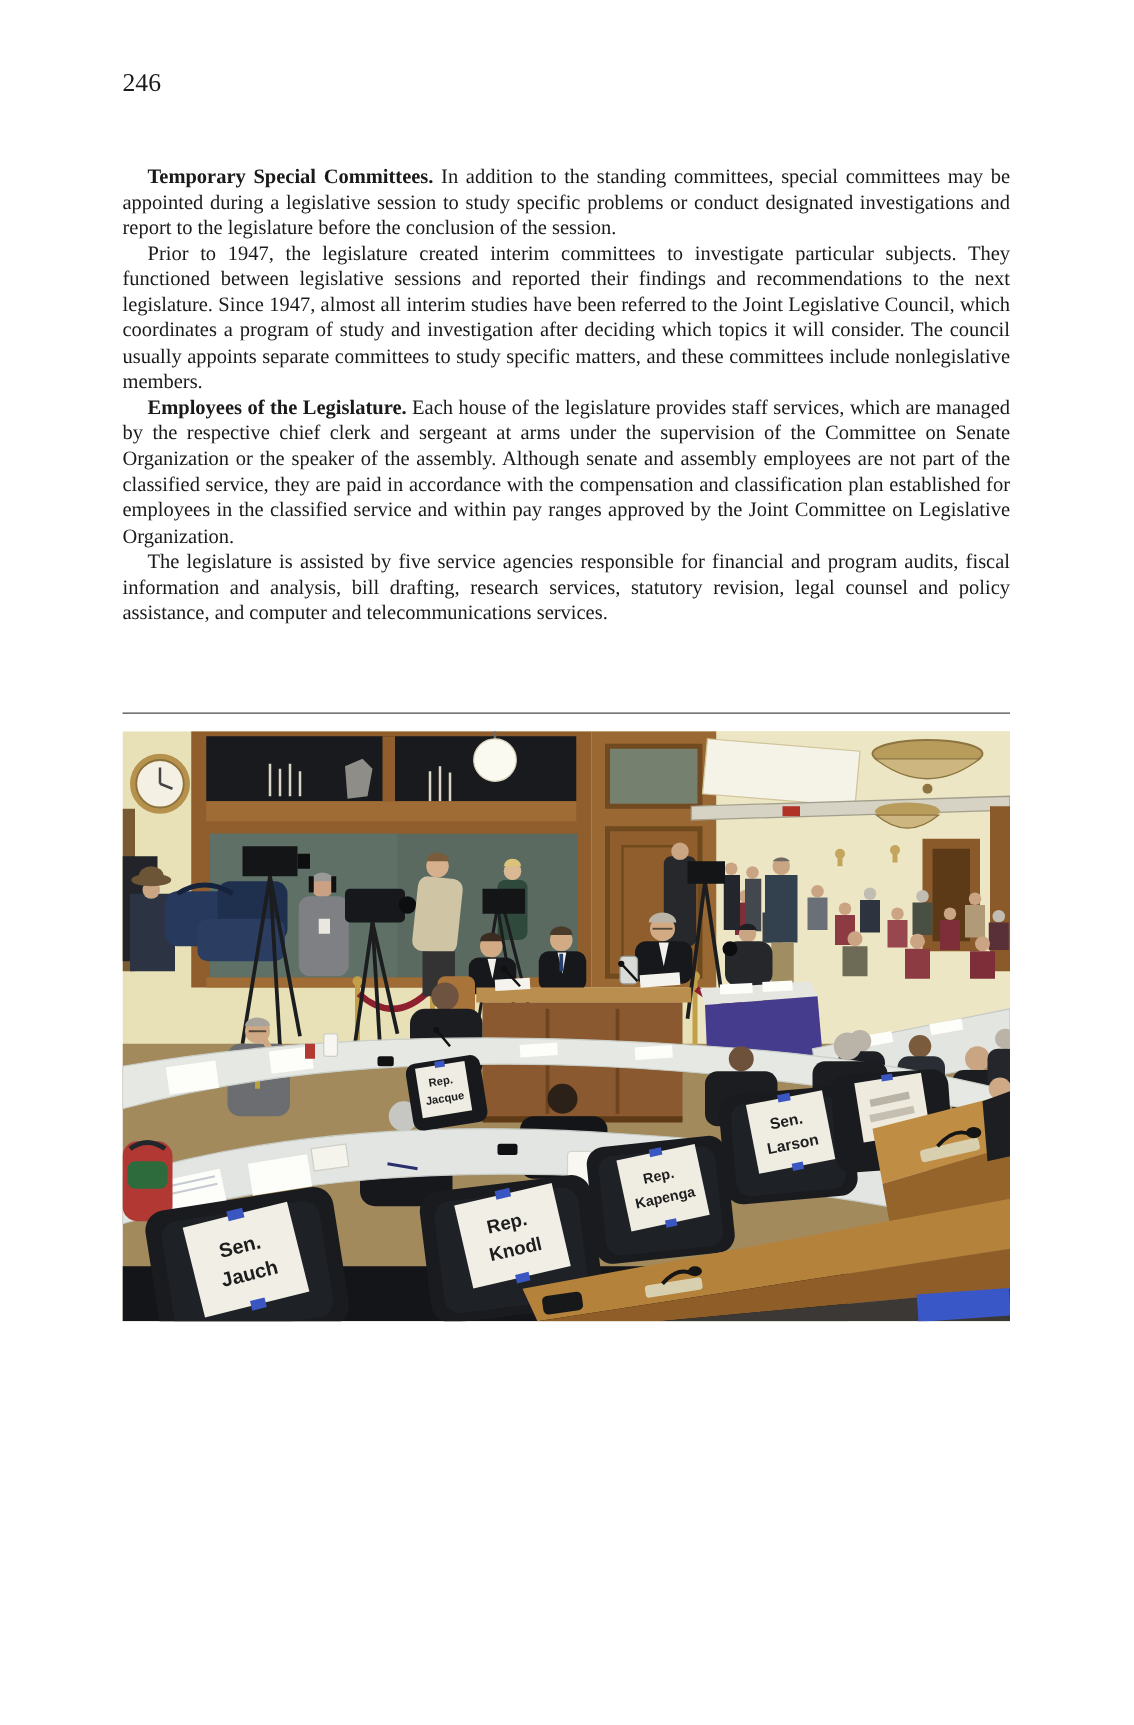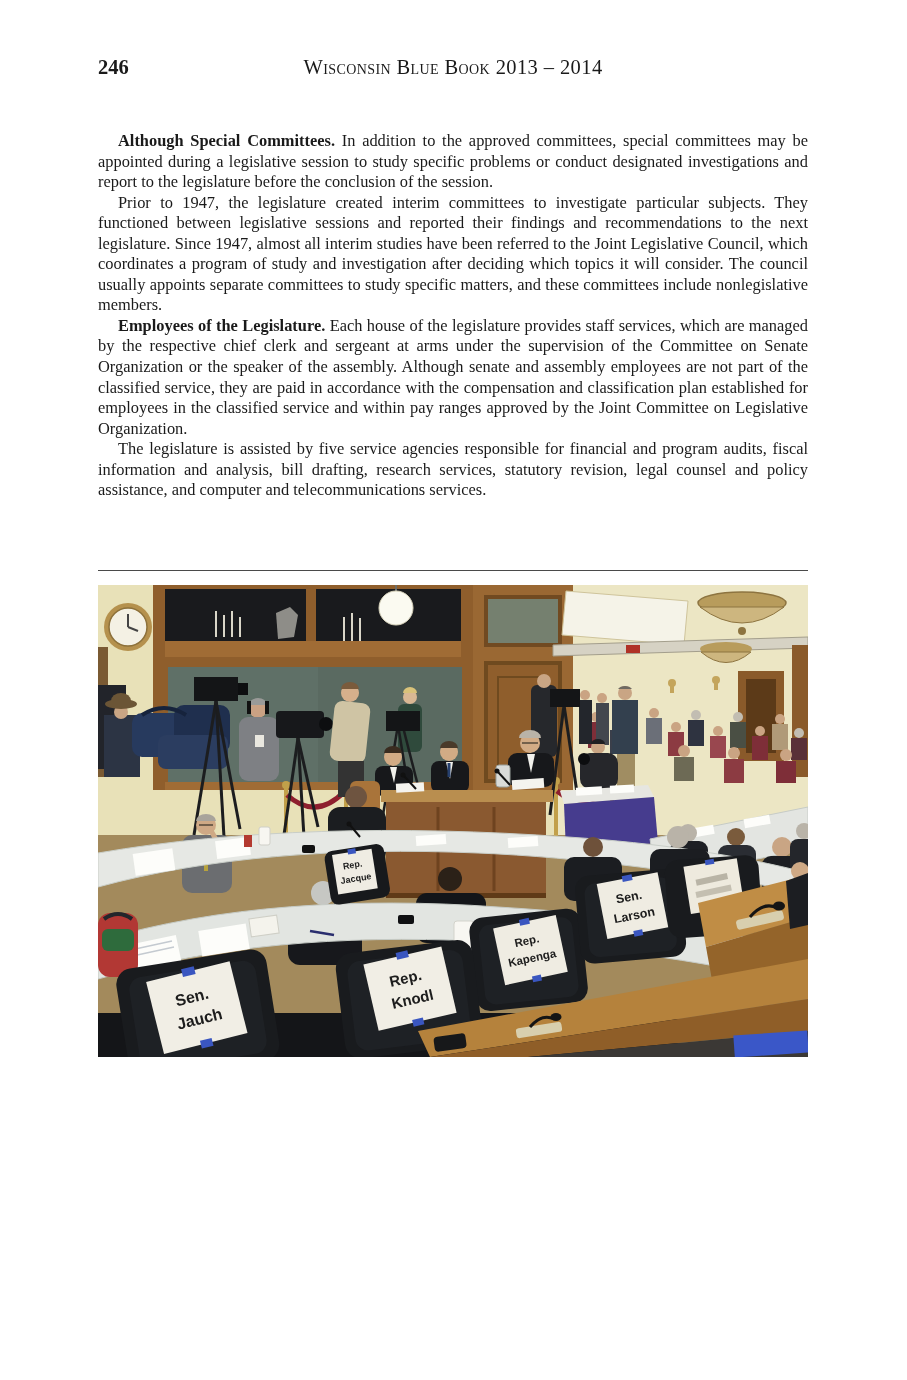--- a/index.html
+++ b/index.html
@@ -1,41 +1,40 @@
 <!DOCTYPE html>
 <html><head>
 <meta charset="utf-8">
 <style>
   html,body{margin:0;padding:0;background:#ffffff;}
   .page{position:relative;width:907px;height:1380px;background:#ffffff;overflow:hidden;
         font-family:"Liberation Serif","DejaVu Serif",serif;color:#1a1a1a;}
   .page-header{position:absolute;top:56px;left:98px;width:710px;height:28px;}
-  .page-number{position:absolute;left:0;top:0;font-size:20.5px;font-weight:bold;}
+  .page-number{position:absolute;left:0;top:0;font-size:20.5px;font-weight:normal;}
   .book-title{display:block;text-align:center;font-size:20.5px;font-variant:small-caps;letter-spacing:.4px;}
   .body-text{position:absolute;top:131px;left:98px;width:710px;font-size:16.4px;line-height:20.55px;text-align:justify;}
   .body-text p{margin:0;text-indent:20px;}
   .photo-rule{position:absolute;top:570px;left:98px;width:710px;border:none;border-top:1px solid #4a4a4a;margin:0;}
   .photo-figure{position:absolute;top:585px;left:98px;width:710px;margin:0;}
   .photo-figure svg{display:block;width:710px;height:472px;}
   .photo-caption{margin-top:11px;font-style:italic;font-size:16px;line-height:20.4px;text-align:justify;text-indent:21px;}
   .photo-credit{font-size:13px;}
   .card-txt{font-family:"Liberation Sans","DejaVu Sans",sans-serif;font-weight:bold;fill:#1d1d1d;}
 </style>
 </head>
 <body>
 
 <div class="page">
 
   <header class="page-header">
     <span class="page-number">246</span>
-    <span class="book-title">Wisconsin Blue Book 2013 – 2014</span>
   </header>
 
   <main class="body-text">
-    <p><b>Although Special Committees.</b><span> In addition to the approved committees, special committees may be appointed during a legislative session to study specific problems or conduct designated investigations and report to the legislature before the conclusion of the session.</span></p>
+    <p><b>Temporary Special Committees.</b><span> In addition to the standing committees, special committees may be appointed during a legislative session to study specific problems or conduct designated investigations and report to the legislature before the conclusion of the session.</span></p>
     <p><span>Prior to 1947, the legislature created interim committees to investigate particular subjects. They functioned between legislative sessions and reported their findings and recommendations to the next legislature. Since 1947, almost all interim studies have been referred to the Joint Legislative Council, which coordinates a program of study and investigation after deciding which topics it will consider. The council usually appoints separate committees to study specific matters, and these committees include nonlegislative members.</span></p>
     <p><b>Employees of the Legislature.</b><span> Each house of the legislature provides staff services, which are managed by the respective chief clerk and sergeant at arms under the supervision of the Committee on Senate Organization or the speaker of the assembly. Although senate and assembly employees are not part of the classified service, they are paid in accordance with the compensation and classification plan established for employees in the classified service and within pay ranges approved by the Joint Committee on Legislative Organization.</span></p>
     <p><span>The legislature is assisted by five service agencies responsible for financial and program audits, fiscal information and analysis, bill drafting, research services, statutory revision, legal counsel and policy assistance, and computer and telecommunications services.</span></p>
   </main>
 
   <hr class="photo-rule">
 
   <figure class="photo-figure">
     <svg viewBox="0 0 710 472" role="img">
 

